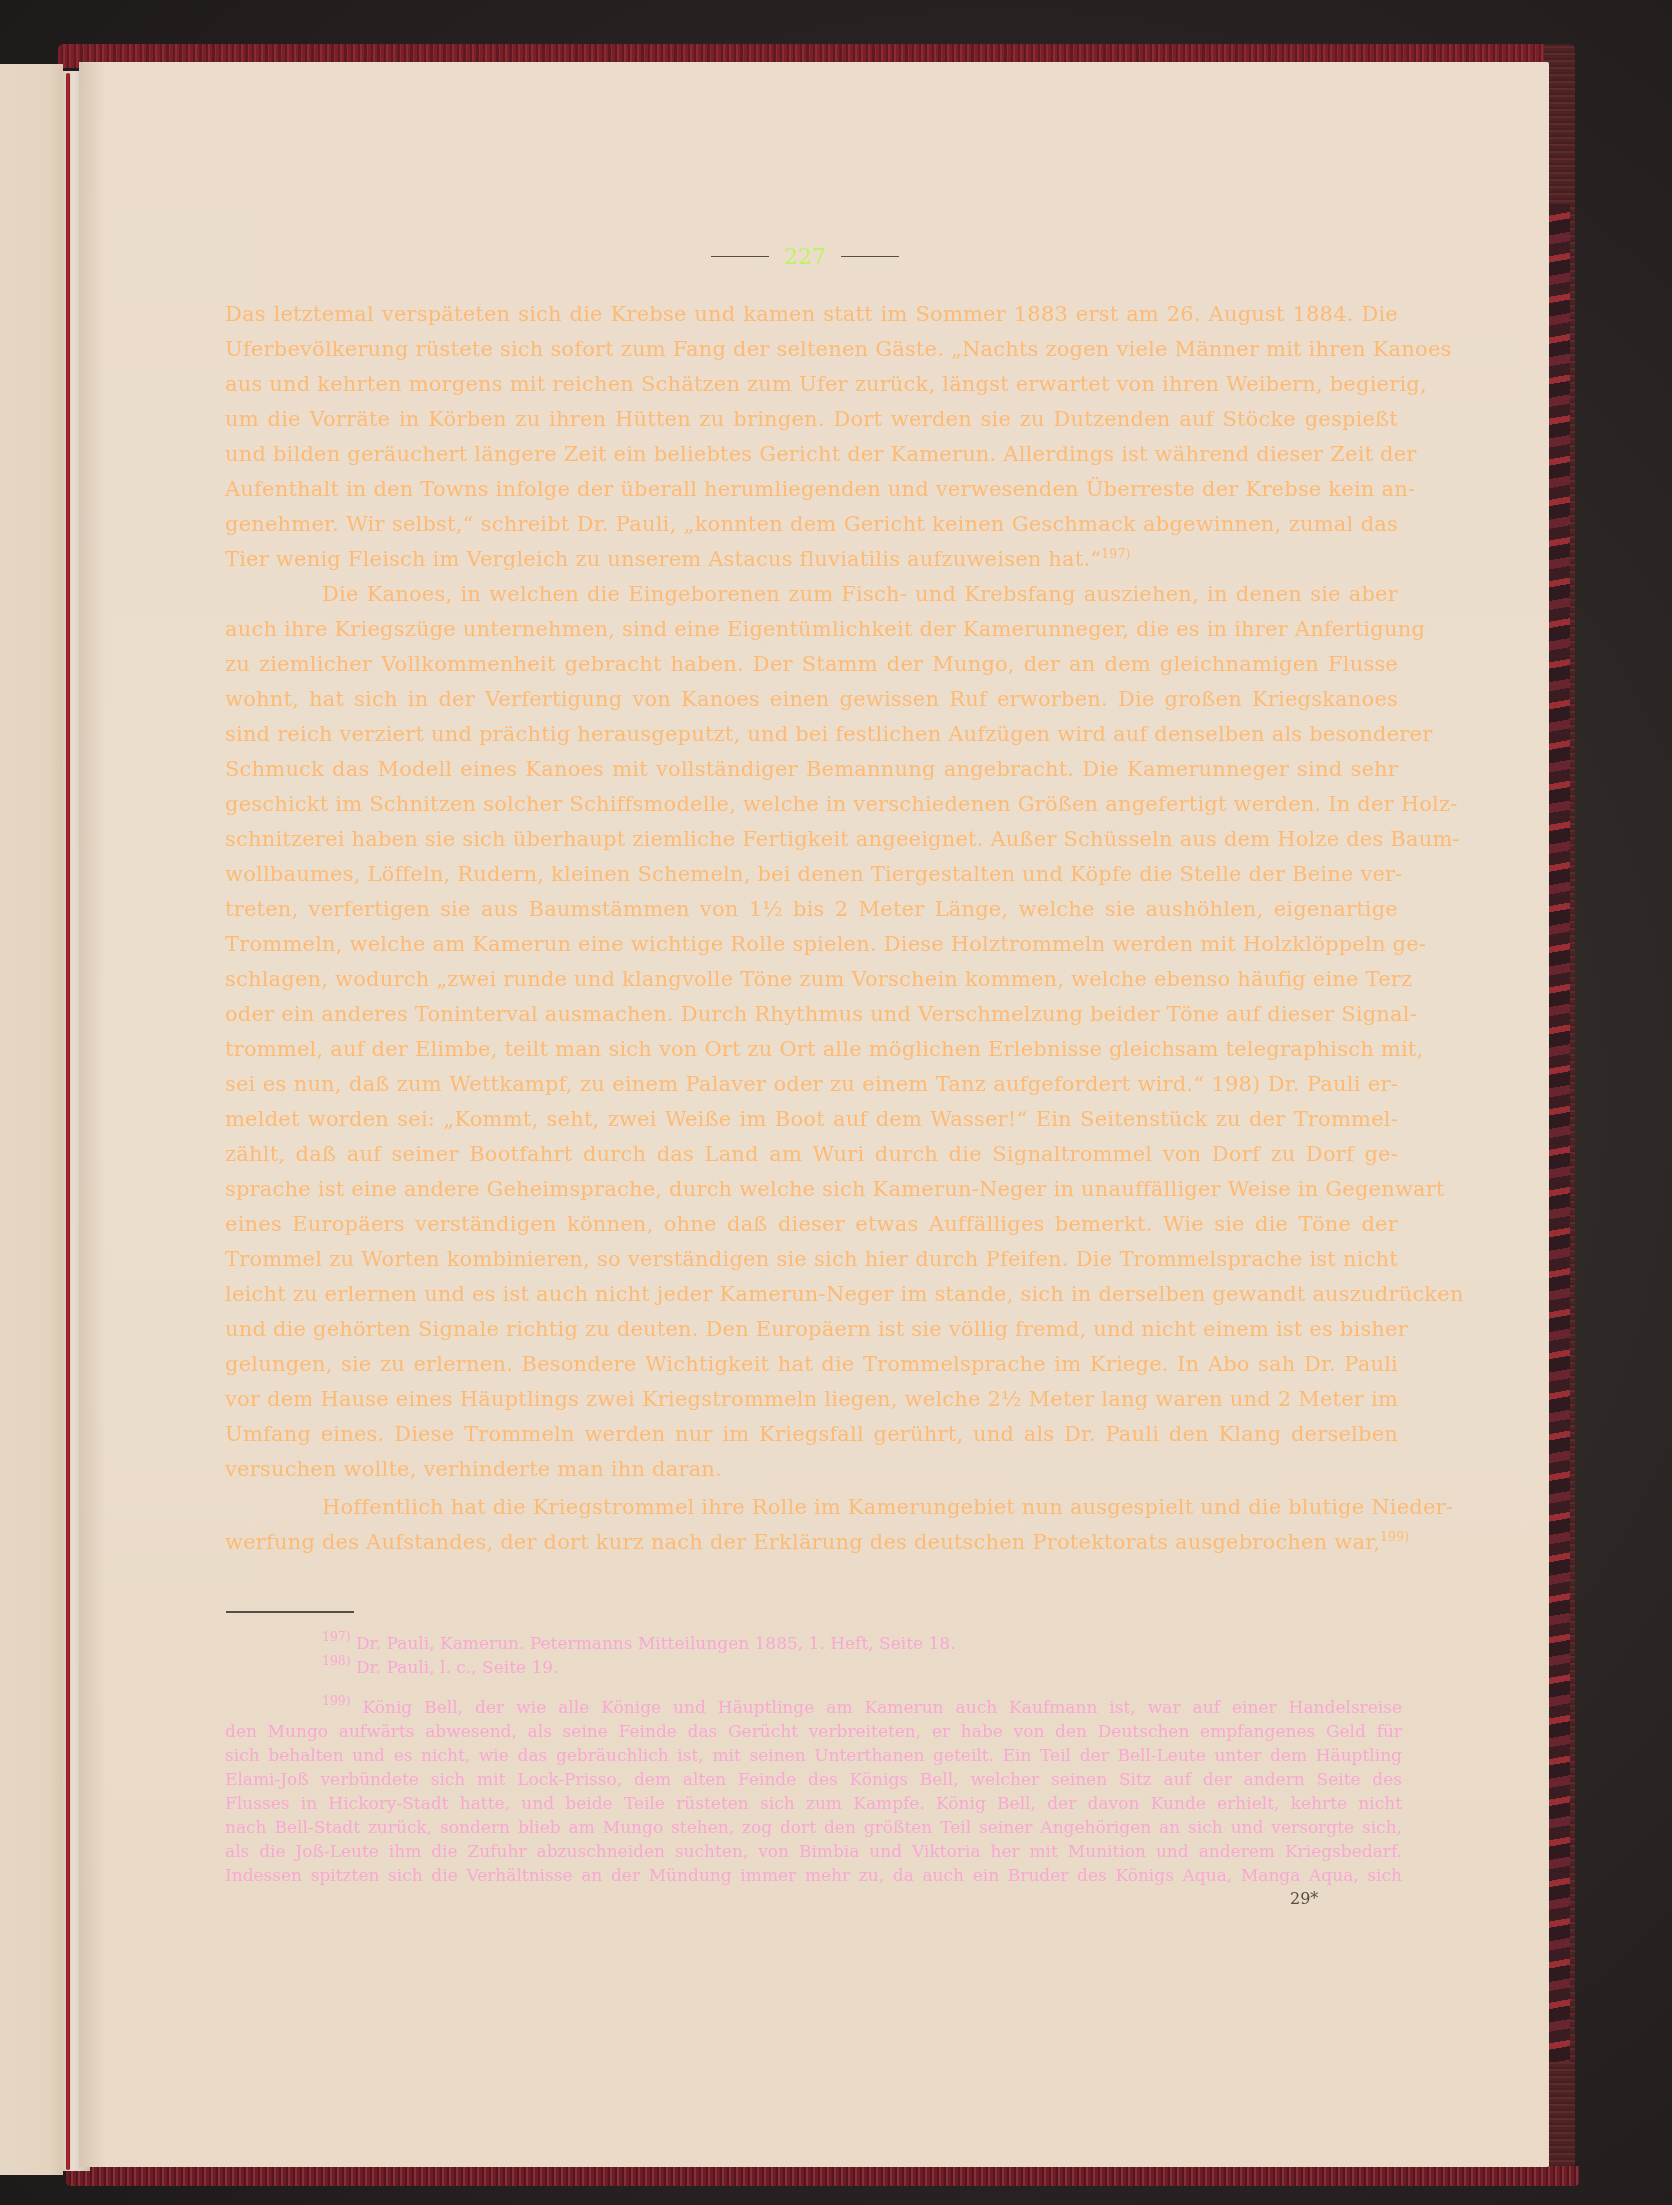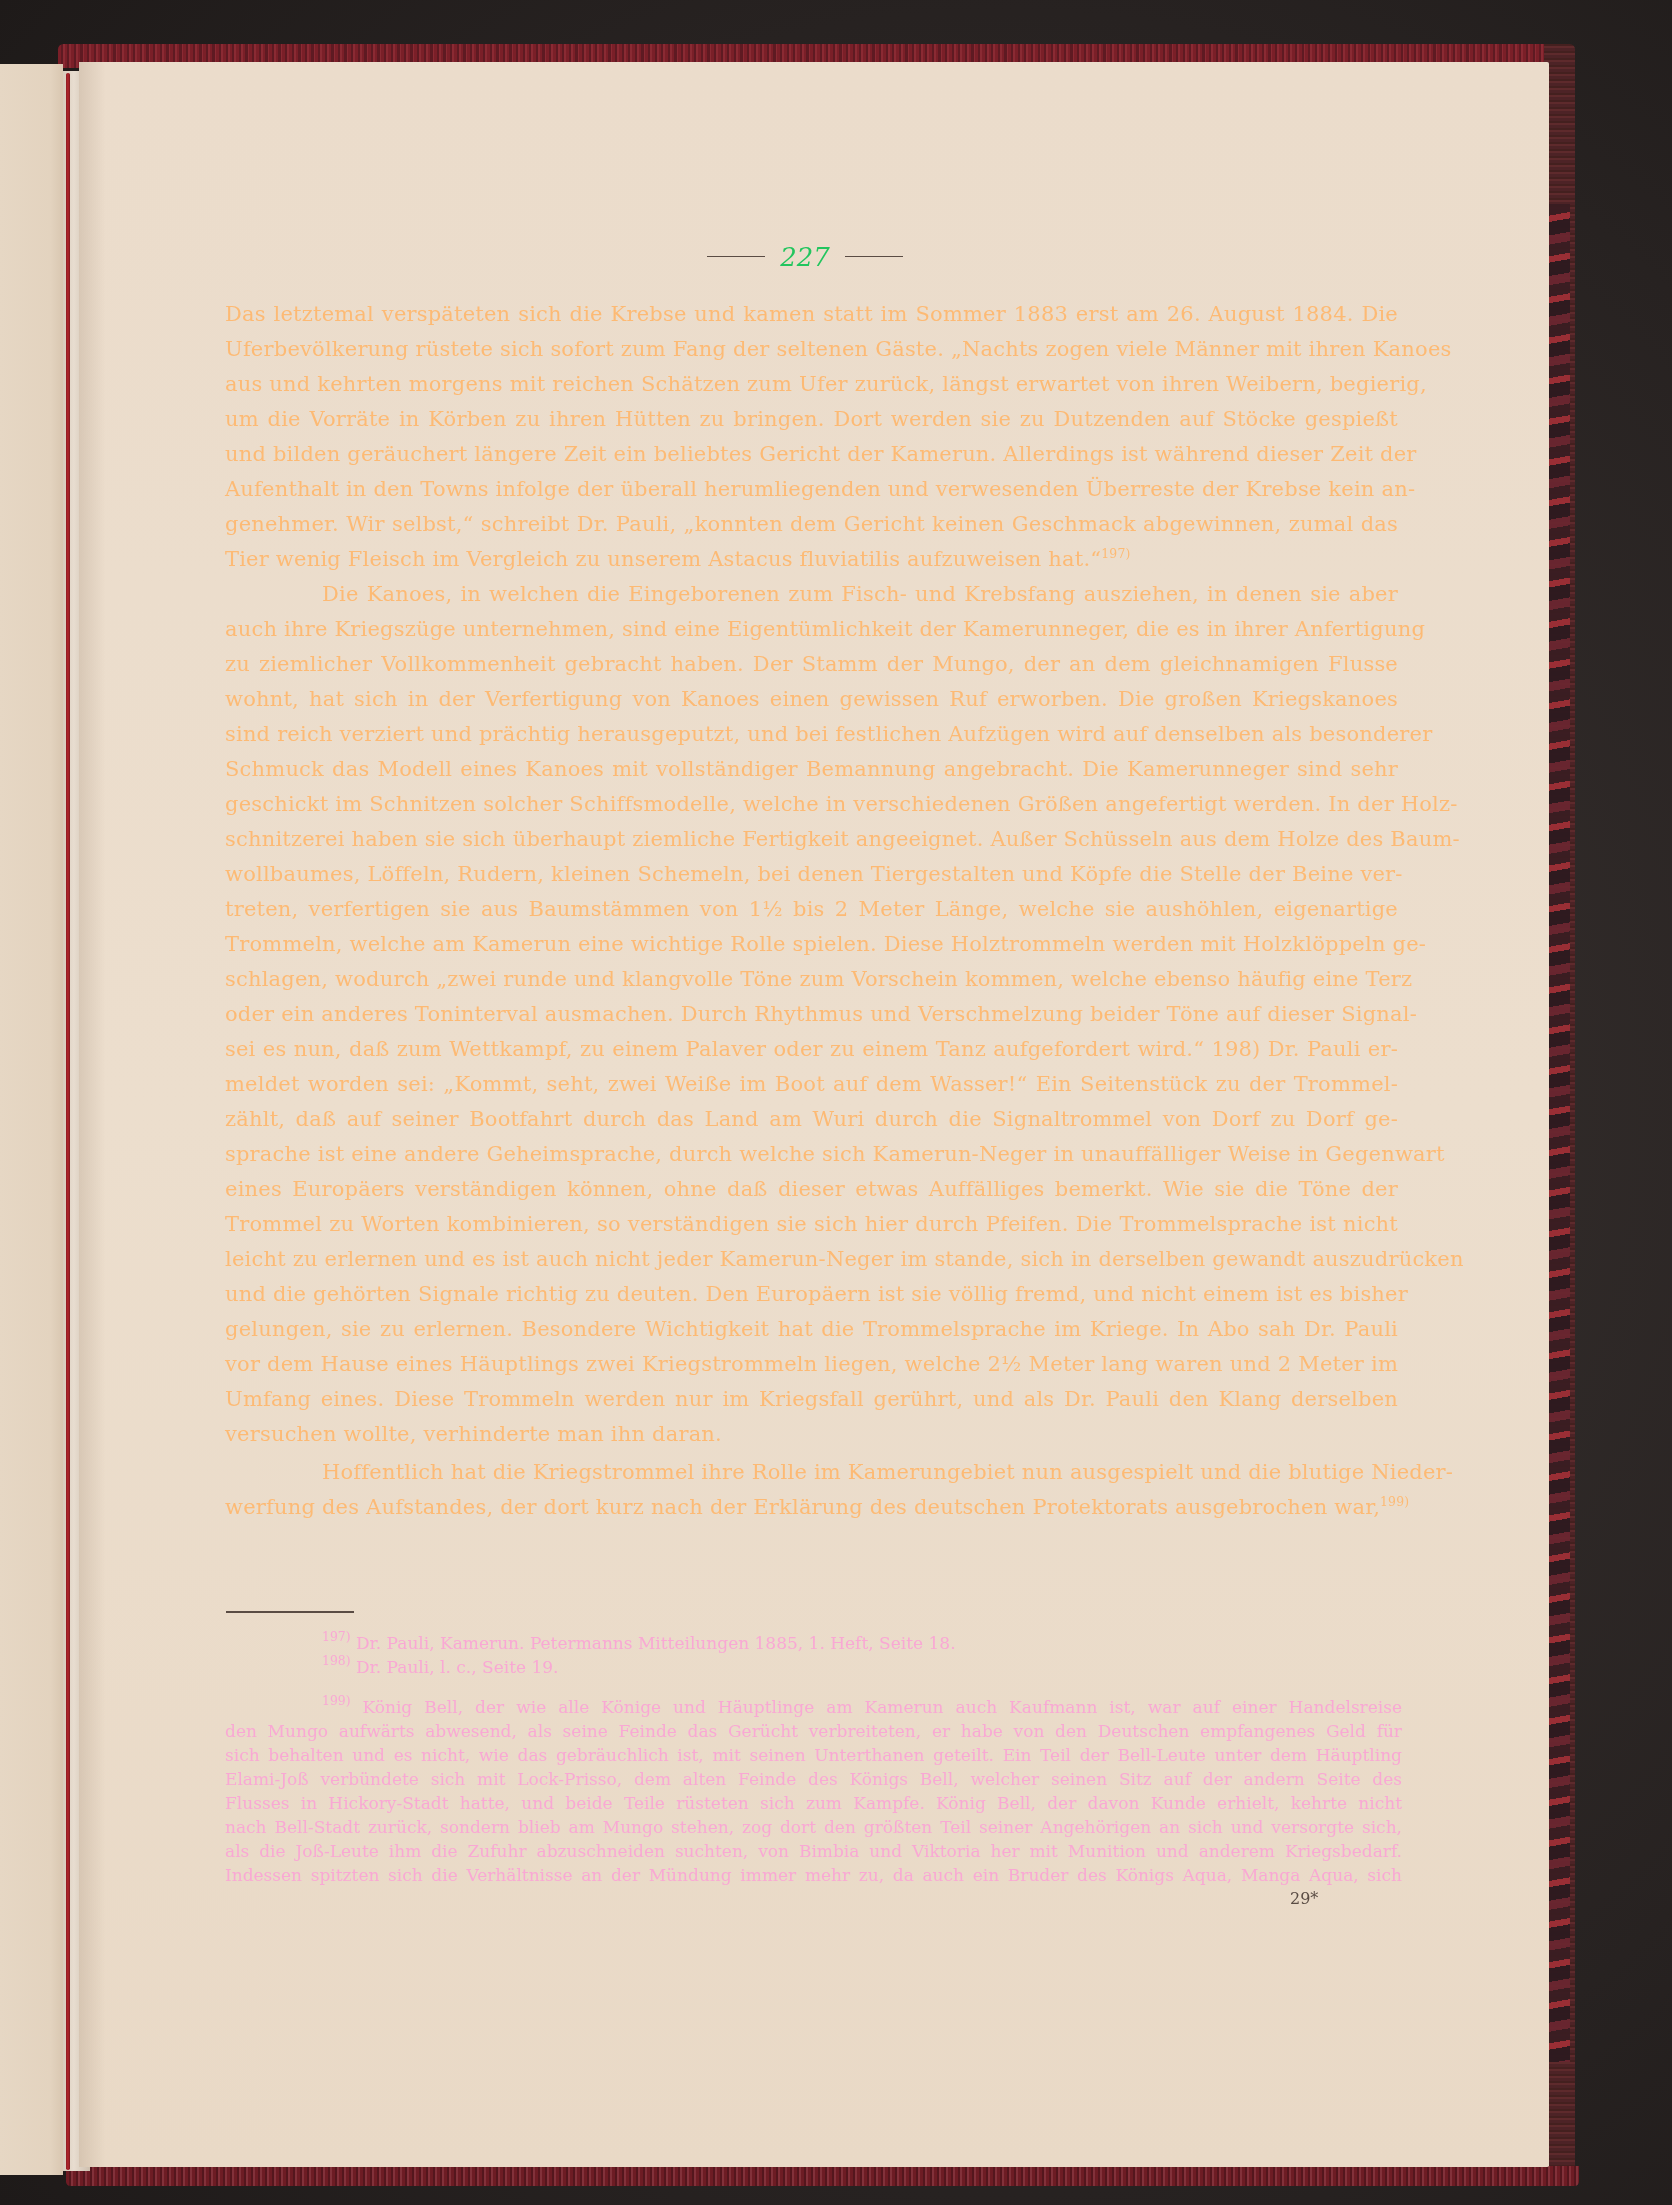--- a/index.html
+++ b/index.html
@@ -56,21 +56,21 @@
       linear-gradient(90deg, rgba(180,160,140,0.35) 0px, rgba(0,0,0,0) 26.5px),
       linear-gradient(180deg, #ebdccb 0%, #ecdecd 50%, #e9d9c6 100%);
     border-radius: 0 1.8px 1.8px 0;
   }
 
   .page-header {
     position: absolute; left: 690px; top: 239px; width: 230px; height: 35px;
     display: flex; align-items: center; justify-content: center; gap: 15px;
   }
   .dash { width: 58px; height: 1.8px; background: #5a4c44; }
-  .page-number { font-size: 26px; color: #22c55e; font-style: italic; }
+  .page-number { font-size: 22px; color: #bef264; }
 
   .body {
     position: absolute; left: 225px; top: 297px; width: 1173px;
     font-size: 21px; line-height: 35px; color: #fdba74;
     text-align: justify; letter-spacing: 0.2px;
   }
   .para { margin: 0; }
   .line { display: block; text-align: justify; text-align-last: justify; white-space: nowrap; }
   .line.last { text-align-last: left; }
   sup { font-size: 12.4px; vertical-align: 8px; line-height: 0; }
@@ -127,20 +127,21 @@
     <span class="line">wohnt, hat sich in der Verfertigung von Kanoes einen gewissen Ruf erworben. Die großen Kriegskanoes</span>
     <span class="line">sind reich verziert und prächtig herausgeputzt, und bei festlichen Aufzügen wird auf denselben als besonderer</span>
     <span class="line">Schmuck das Modell eines Kanoes mit vollständiger Bemannung angebracht. Die Kamerunneger sind sehr</span>
     <span class="line">geschickt im Schnitzen solcher Schiffsmodelle, welche in verschiedenen Größen angefertigt werden. In der Holz-</span>
     <span class="line">schnitzerei haben sie sich überhaupt ziemliche Fertigkeit angeeignet. Außer Schüsseln aus dem Holze des Baum-</span>
     <span class="line">wollbaumes, Löffeln, Rudern, kleinen Schemeln, bei denen Tiergestalten und Köpfe die Stelle der Beine ver-</span>
     <span class="line">treten, verfertigen sie aus Baumstämmen von 1½ bis 2 Meter Länge, welche sie aushöhlen, eigenartige</span>
     <span class="line">Trommeln, welche am Kamerun eine wichtige Rolle spielen. Diese Holztrommeln werden mit Holzklöppeln ge-</span>
     <span class="line">schlagen, wodurch „zwei runde und klangvolle Töne zum Vorschein kommen, welche ebenso häufig eine Terz</span>
     <span class="line">oder ein anderes Toninterval ausmachen. Durch Rhythmus und Verschmelzung beider Töne auf dieser Signal-</span>
+    <span class="line">trommel, auf der Elimbe, teilt man sich von Ort zu Ort alle möglichen Erlebnisse gleichsam telegraphisch mit,</span>
     <span class="line">sei es nun, daß zum Wettkampf, zu einem Palaver oder zu einem Tanz aufgefordert wird.“ 198) Dr. Pauli er-</span>
     <span class="line">meldet worden sei: „Kommt, seht, zwei Weiße im Boot auf dem Wasser!“ Ein Seitenstück zu der Trommel-</span>
     <span class="line">zählt, daß auf seiner Bootfahrt durch das Land am Wuri durch die Signaltrommel von Dorf zu Dorf ge-</span>
     <span class="line">sprache ist eine andere Geheimsprache, durch welche sich Kamerun-Neger in unauffälliger Weise in Gegenwart</span>
     <span class="line">eines Europäers verständigen können, ohne daß dieser etwas Auffälliges bemerkt. Wie sie die Töne der</span>
     <span class="line">Trommel zu Worten kombinieren, so verständigen sie sich hier durch Pfeifen. Die Trommelsprache ist nicht</span>
     <span class="line">leicht zu erlernen und es ist auch nicht jeder Kamerun-Neger im stande, sich in derselben gewandt auszudrücken</span>
     <span class="line">und die gehörten Signale richtig zu deuten. Den Europäern ist sie völlig fremd, und nicht einem ist es bisher</span>
     <span class="line">gelungen, sie zu erlernen. Besondere Wichtigkeit hat die Trommelsprache im Kriege. In Abo sah Dr. Pauli</span>
     <span class="line">vor dem Hause eines Häuptlings zwei Kriegstrommeln liegen, welche 2½ Meter lang waren und 2 Meter im</span>

